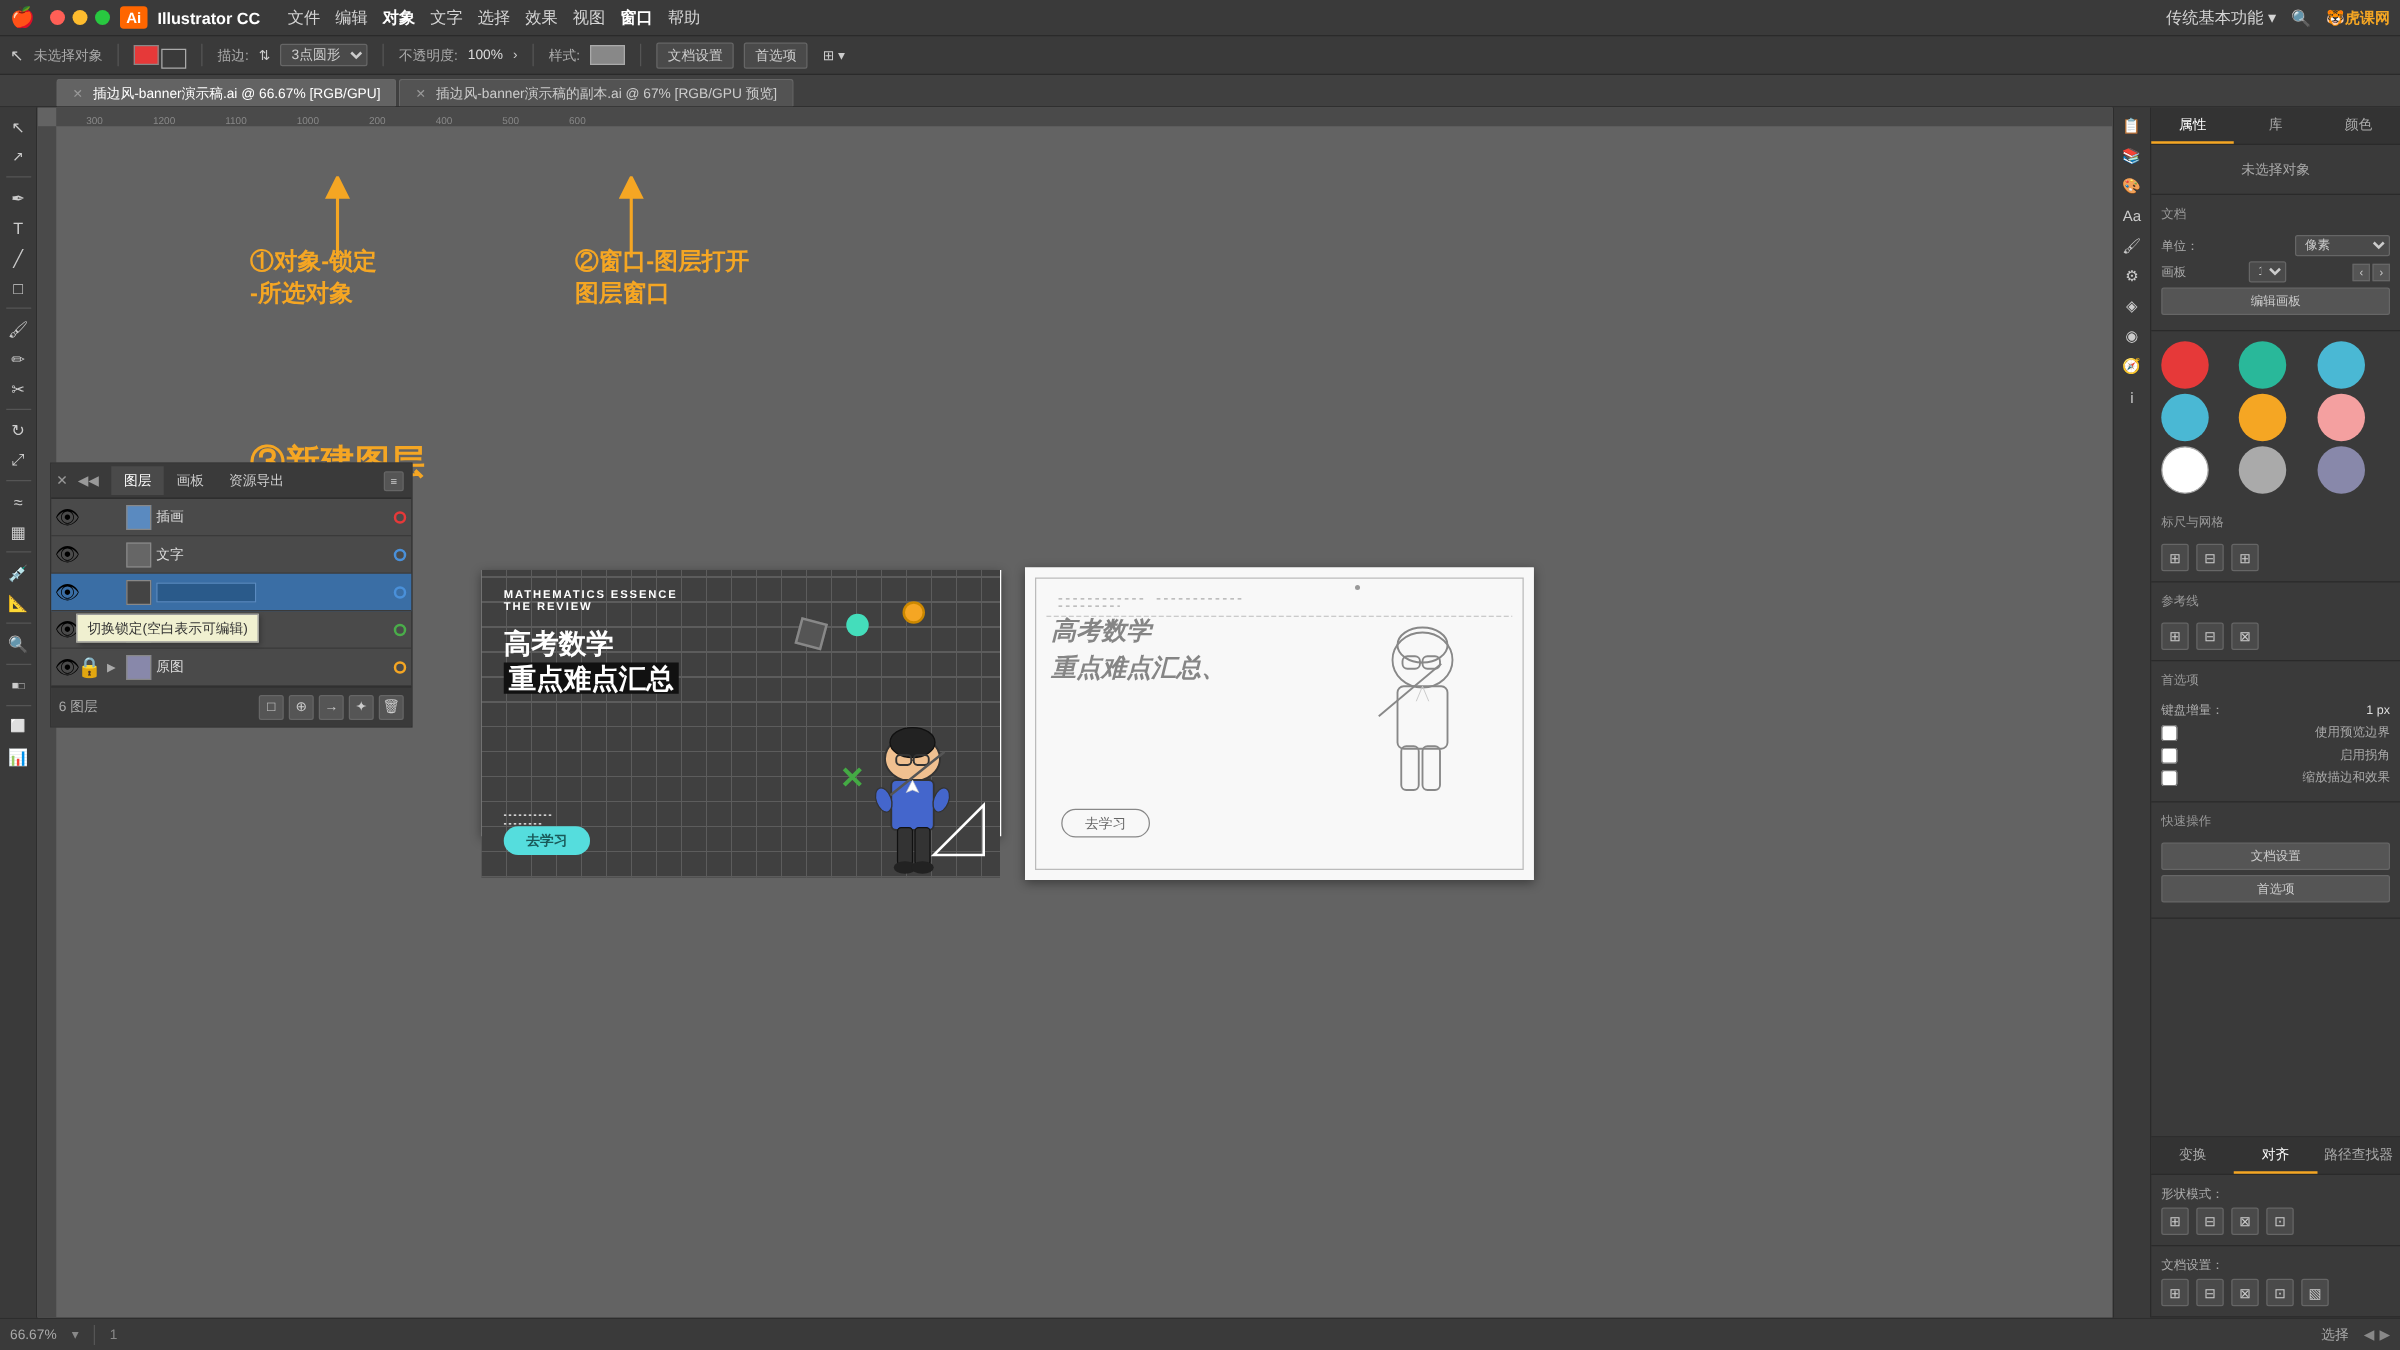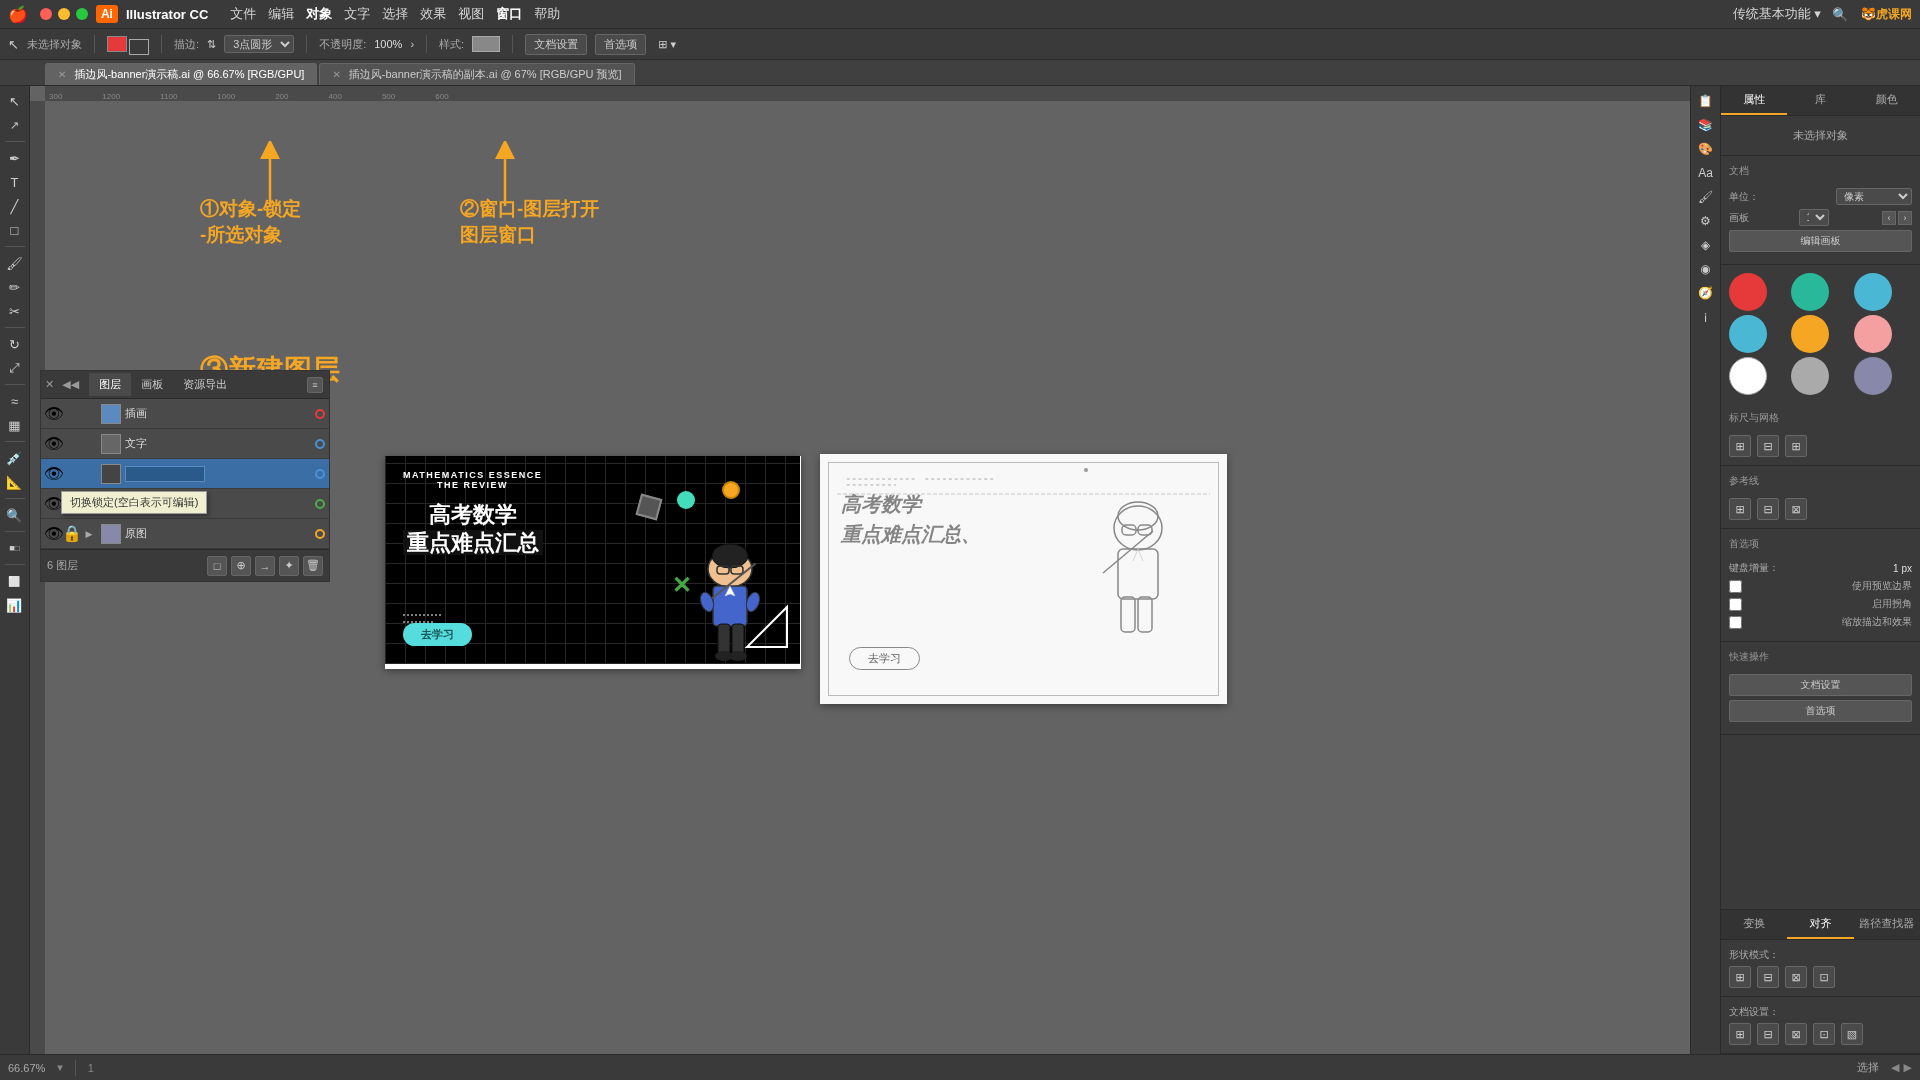--- a/index.html
+++ b/index.html
@@ -165,21 +165,21 @@
       display: flex; flex-direction: column; align-items: center;
       padding: 4px 0; gap: 2px;
     }
     .ri-icon { width: 24px; height: 22px; display: flex; align-items: center; justify-content: center;
       color: #ccc; font-size: 12px; cursor: pointer; border-radius: 2px; }
 
     
     .artboard { position: absolute; background: white; box-shadow: 0 2px 8px rgba(0,0,0,0.4); }
 
     
-    .banner-content { width: 415px; height: 208px; background: #000000; position: relative; overflow: hidden; text-align: center; }
+    .banner-content { width: 415px; height: 246px; background: #404040; position: relative; overflow: hidden; }
     .banner-grid { position: absolute; inset: 0; opacity: 0.15;
       background-image: repeating-linear-gradient(0deg, #fff 0px, #fff 1px, transparent 1px, transparent 20px),
                         repeating-linear-gradient(90deg, #fff 0px, #fff 1px, transparent 1px, transparent 20px); }
   </style>
 </head>
 <body>
 
 <div id="menubar">
   <span class="apple">🍎</span>
   <div class="traffic-lights">
@@ -268,21 +268,21 @@
     <div class="lt-icon">🔍</div>
     <div class="lt-sep"></div>
     <div class="lt-icon" style="font-size:9px;">■<br><span style="font-size:8px;">□</span></div>
     <div class="lt-sep"></div>
     <div class="lt-icon" style="font-size:10px;">⬜</div>
     <div class="lt-icon">📊</div>
   </div>
 
   <div id="canvas-area">
 
-    <div id="ruler-h" style="display:flex;align-items:flex-end;padding-left:4px;">
+    <div id="ruler-h" style="display:flex;align-items:flex-end;padding-left:24px;">
       <span style="font-size:8px;color:#888;margin-right:40px;">300</span>
       <span style="font-size:8px;color:#888;margin-right:40px;">1200</span>
       <span style="font-size:8px;color:#888;margin-right:40px;">1100</span>
       <span style="font-size:8px;color:#888;margin-right:40px;">1000</span>
       <span style="font-size:8px;color:#888;margin-right:40px;">200</span>
       <span style="font-size:8px;color:#888;margin-right:40px;">400</span>
       <span style="font-size:8px;color:#888;margin-right:40px;">500</span>
       <span style="font-size:8px;color:#888;margin-right:40px;">600</span>
     </div>
     <div id="ruler-v"></div>

